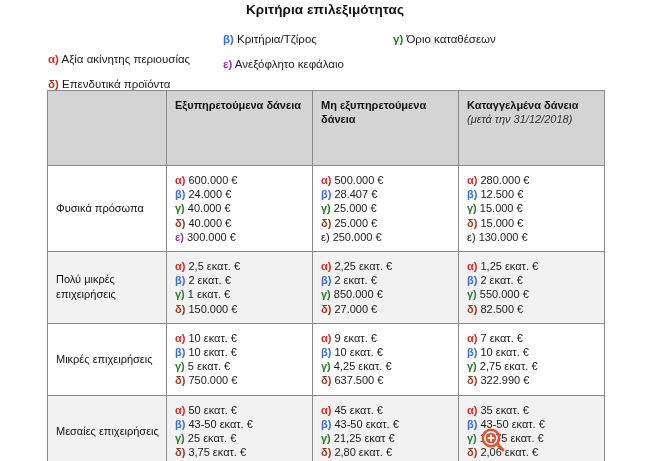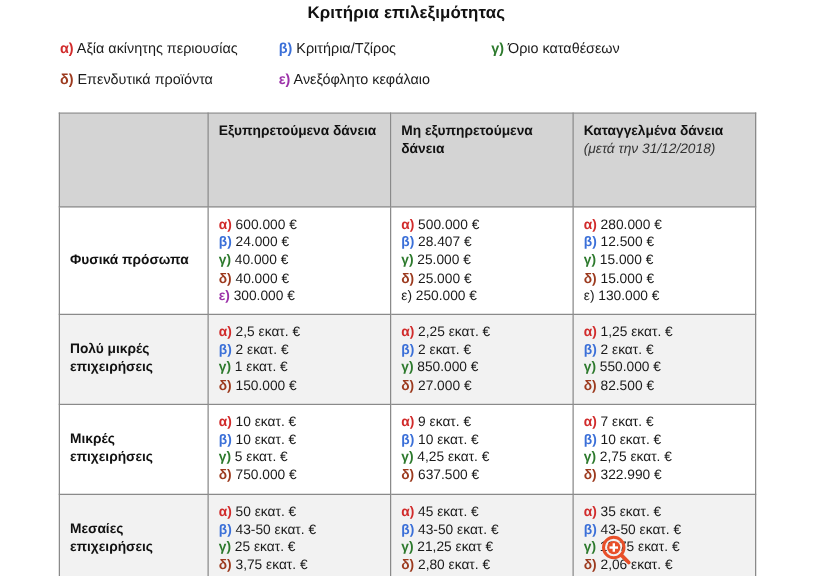--- a/index.html
+++ b/index.html
@@ -48,21 +48,21 @@
     align-items: flex-start;
   }
   .legend-item {
     font-size: 11.5px;
     color: #1a1a1a;
     white-space: nowrap;
   }
   .legend-item .key {
     font-weight: bold;
   }
-  .legend-col-1 { width: 175px; }
+  .legend-col-1 { width: 175px; margin-top: 20px; }
   .legend-col-2 { width: 170px; }
   .legend-col-3 { width: 200px; }
 
   
   .table-wrap {
     position: absolute;
     left: 47px;
     top: 90px;
     width: 557px;
   }
@@ -88,21 +88,21 @@
     color: #111;
   }
   thead th.blank-head { background: #d4d4d4; }
   th .note {
     font-weight: normal;
     font-style: italic;
     color: #333;
   }
 
   tbody td.rowlabel {
-    font-weight: bold;
+    font-weight: normal;
     vertical-align: middle;
     color: #111;
     line-height: 15px;
   }
   tbody tr.band-white > td { background: #ffffff; }
   tbody tr.band-gray > td  { background: #f2f2f2; }
 
   .col-label { width: 119px; }
   .col-data  { width: 146px; }
   .col-data-last { width: 146px; }

